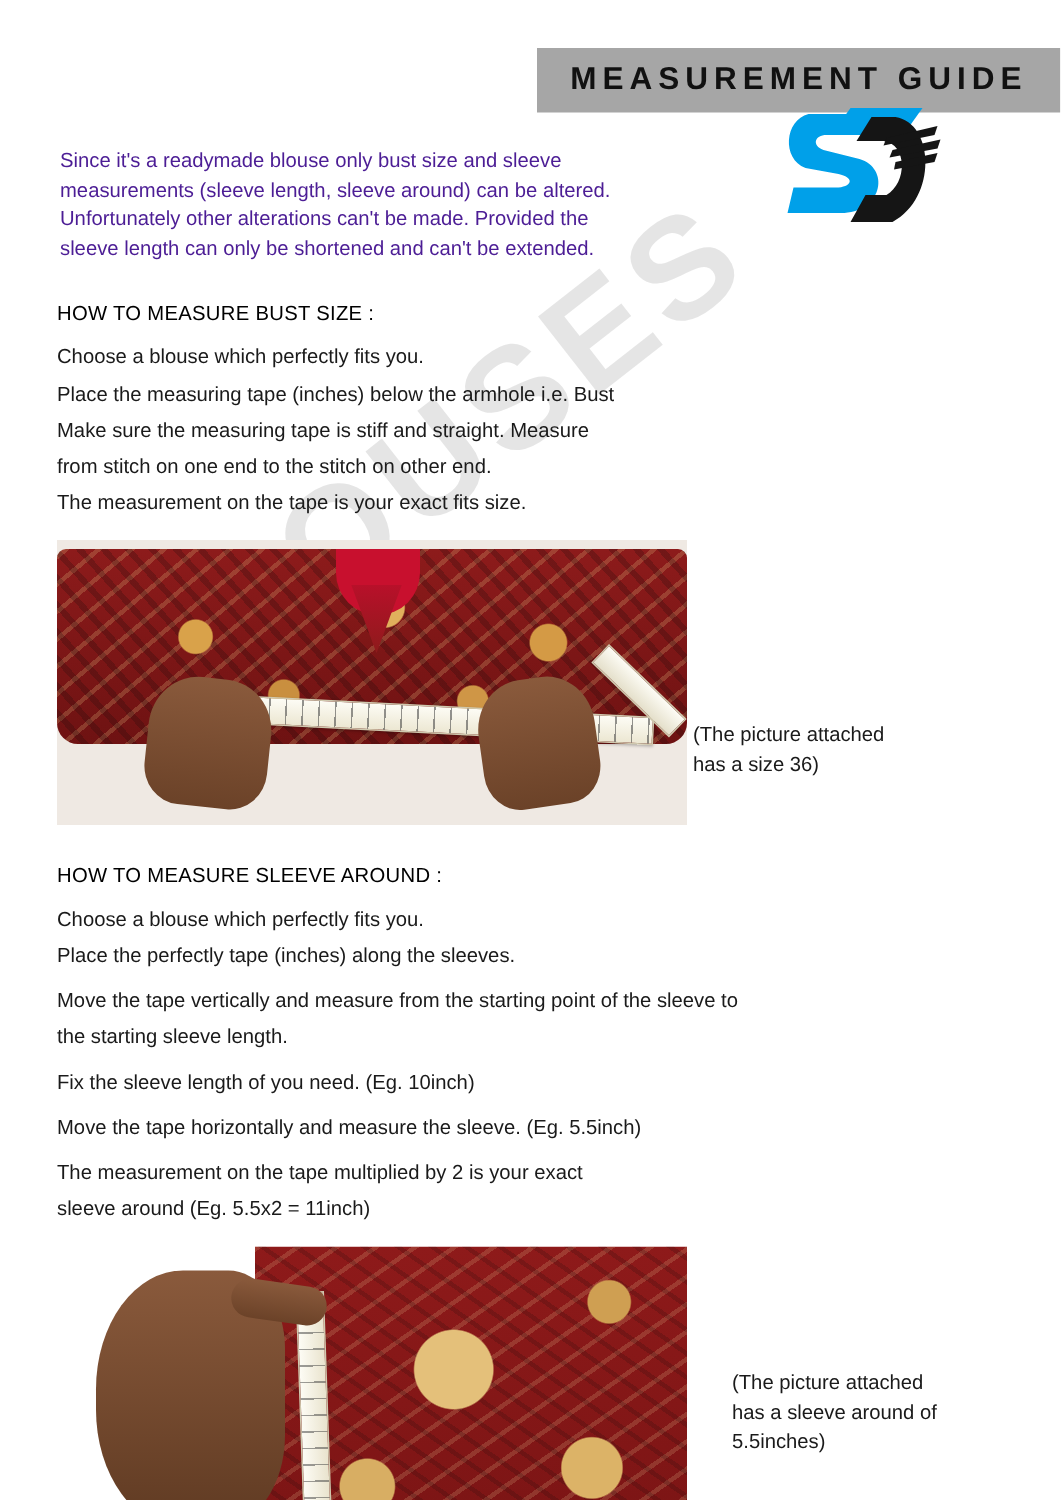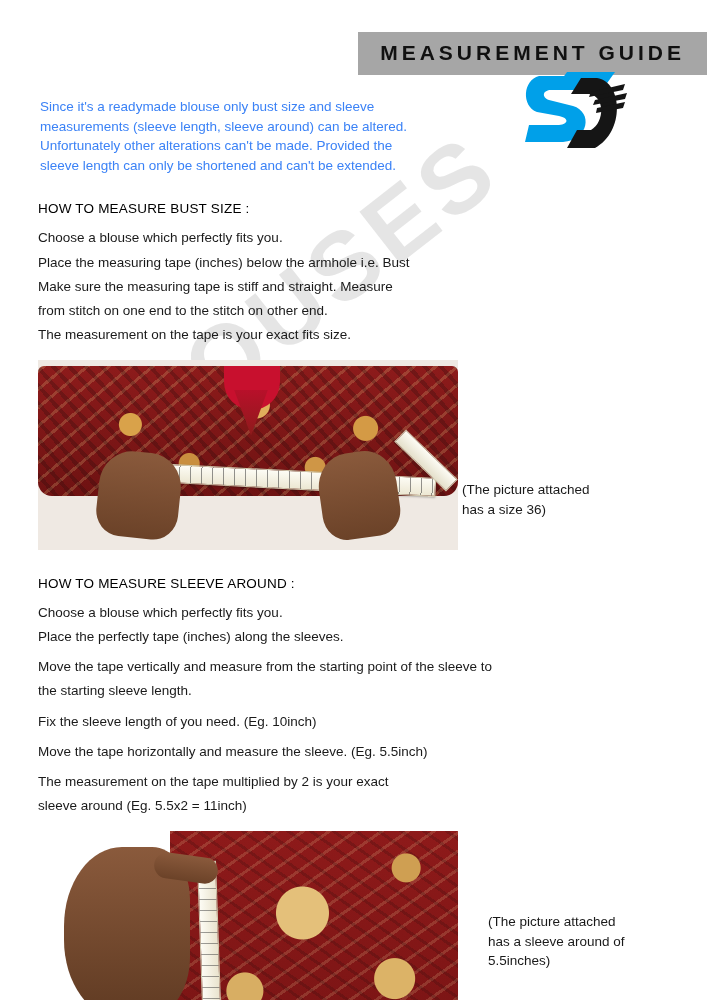--- a/index.html
+++ b/index.html
@@ -68,21 +68,21 @@
     height: 92px;
     z-index: 3;
   }
 
   
   .intro {
     margin: 22px 40px 0 40px;
     width: 440px;
     font-size: 13.5px;
     line-height: 1.45;
-    color: #3b82f6;
+    color: #4c1d95;
   }
   .intro p { margin: 0; }
 
   .section-head {
     margin: 26px 0 0 38px;
     font-size: 13.5px;
     font-weight: normal;
     letter-spacing: 0.2px;
     color: #000000;
   }

